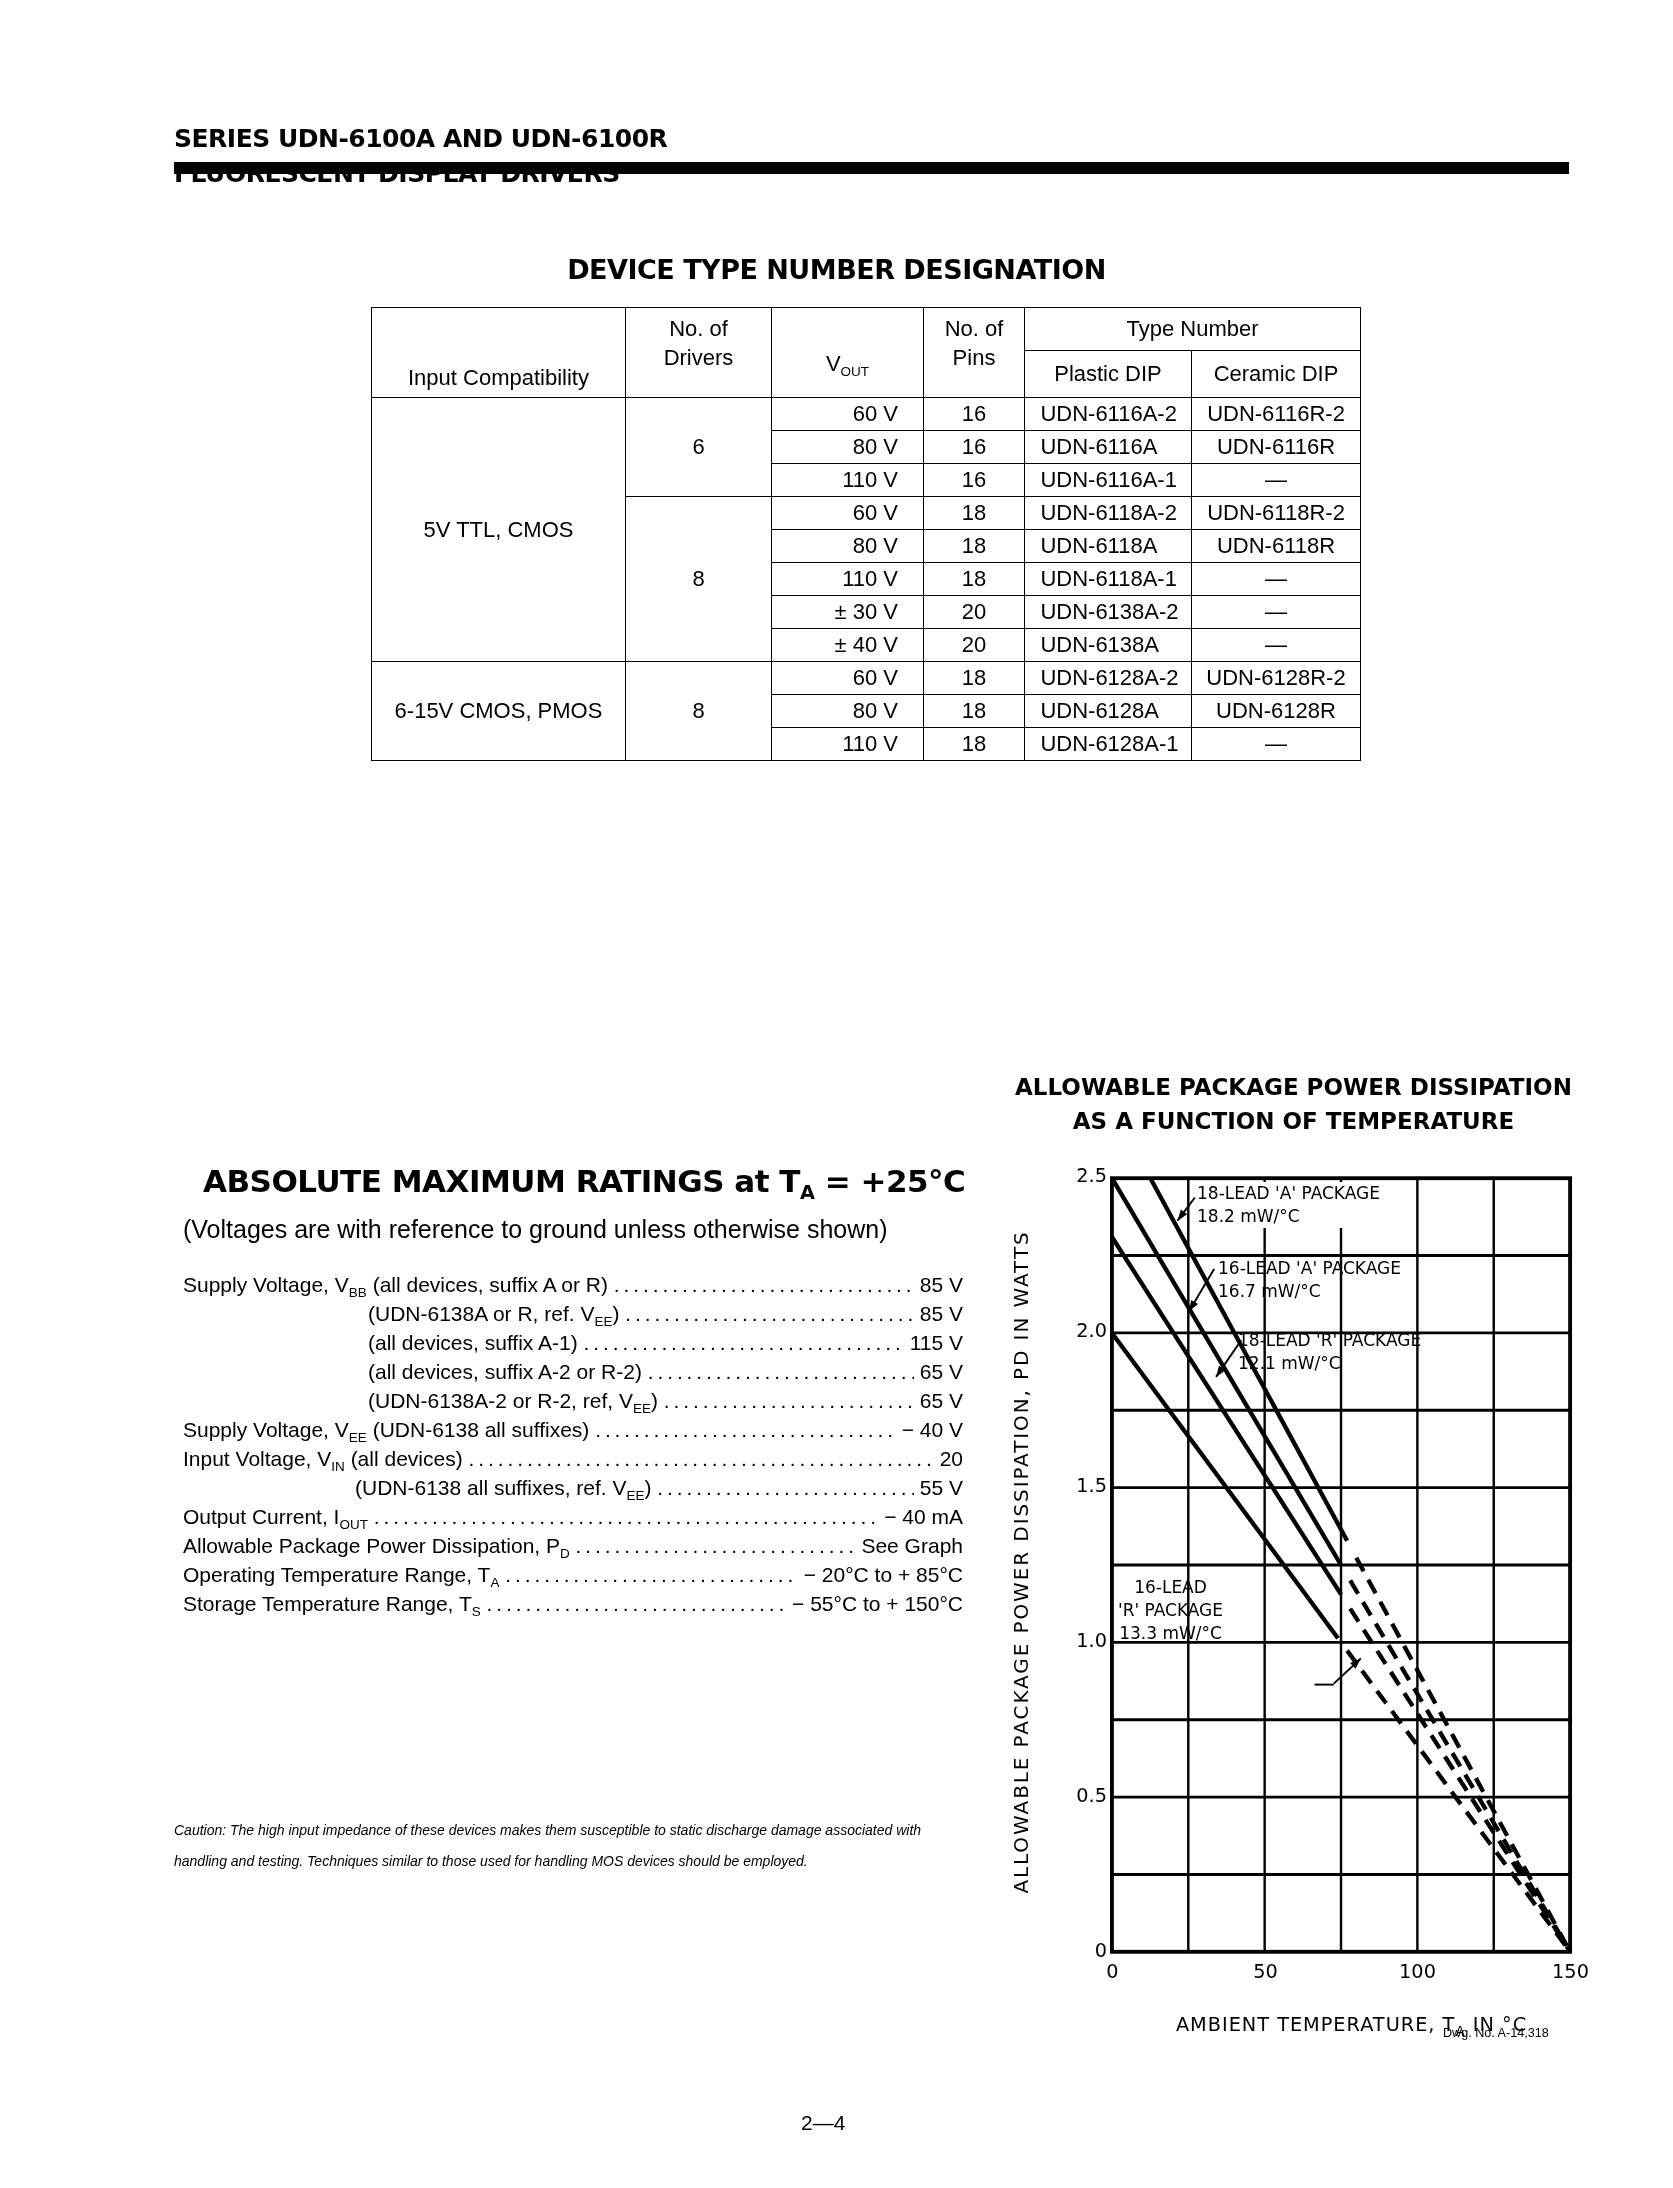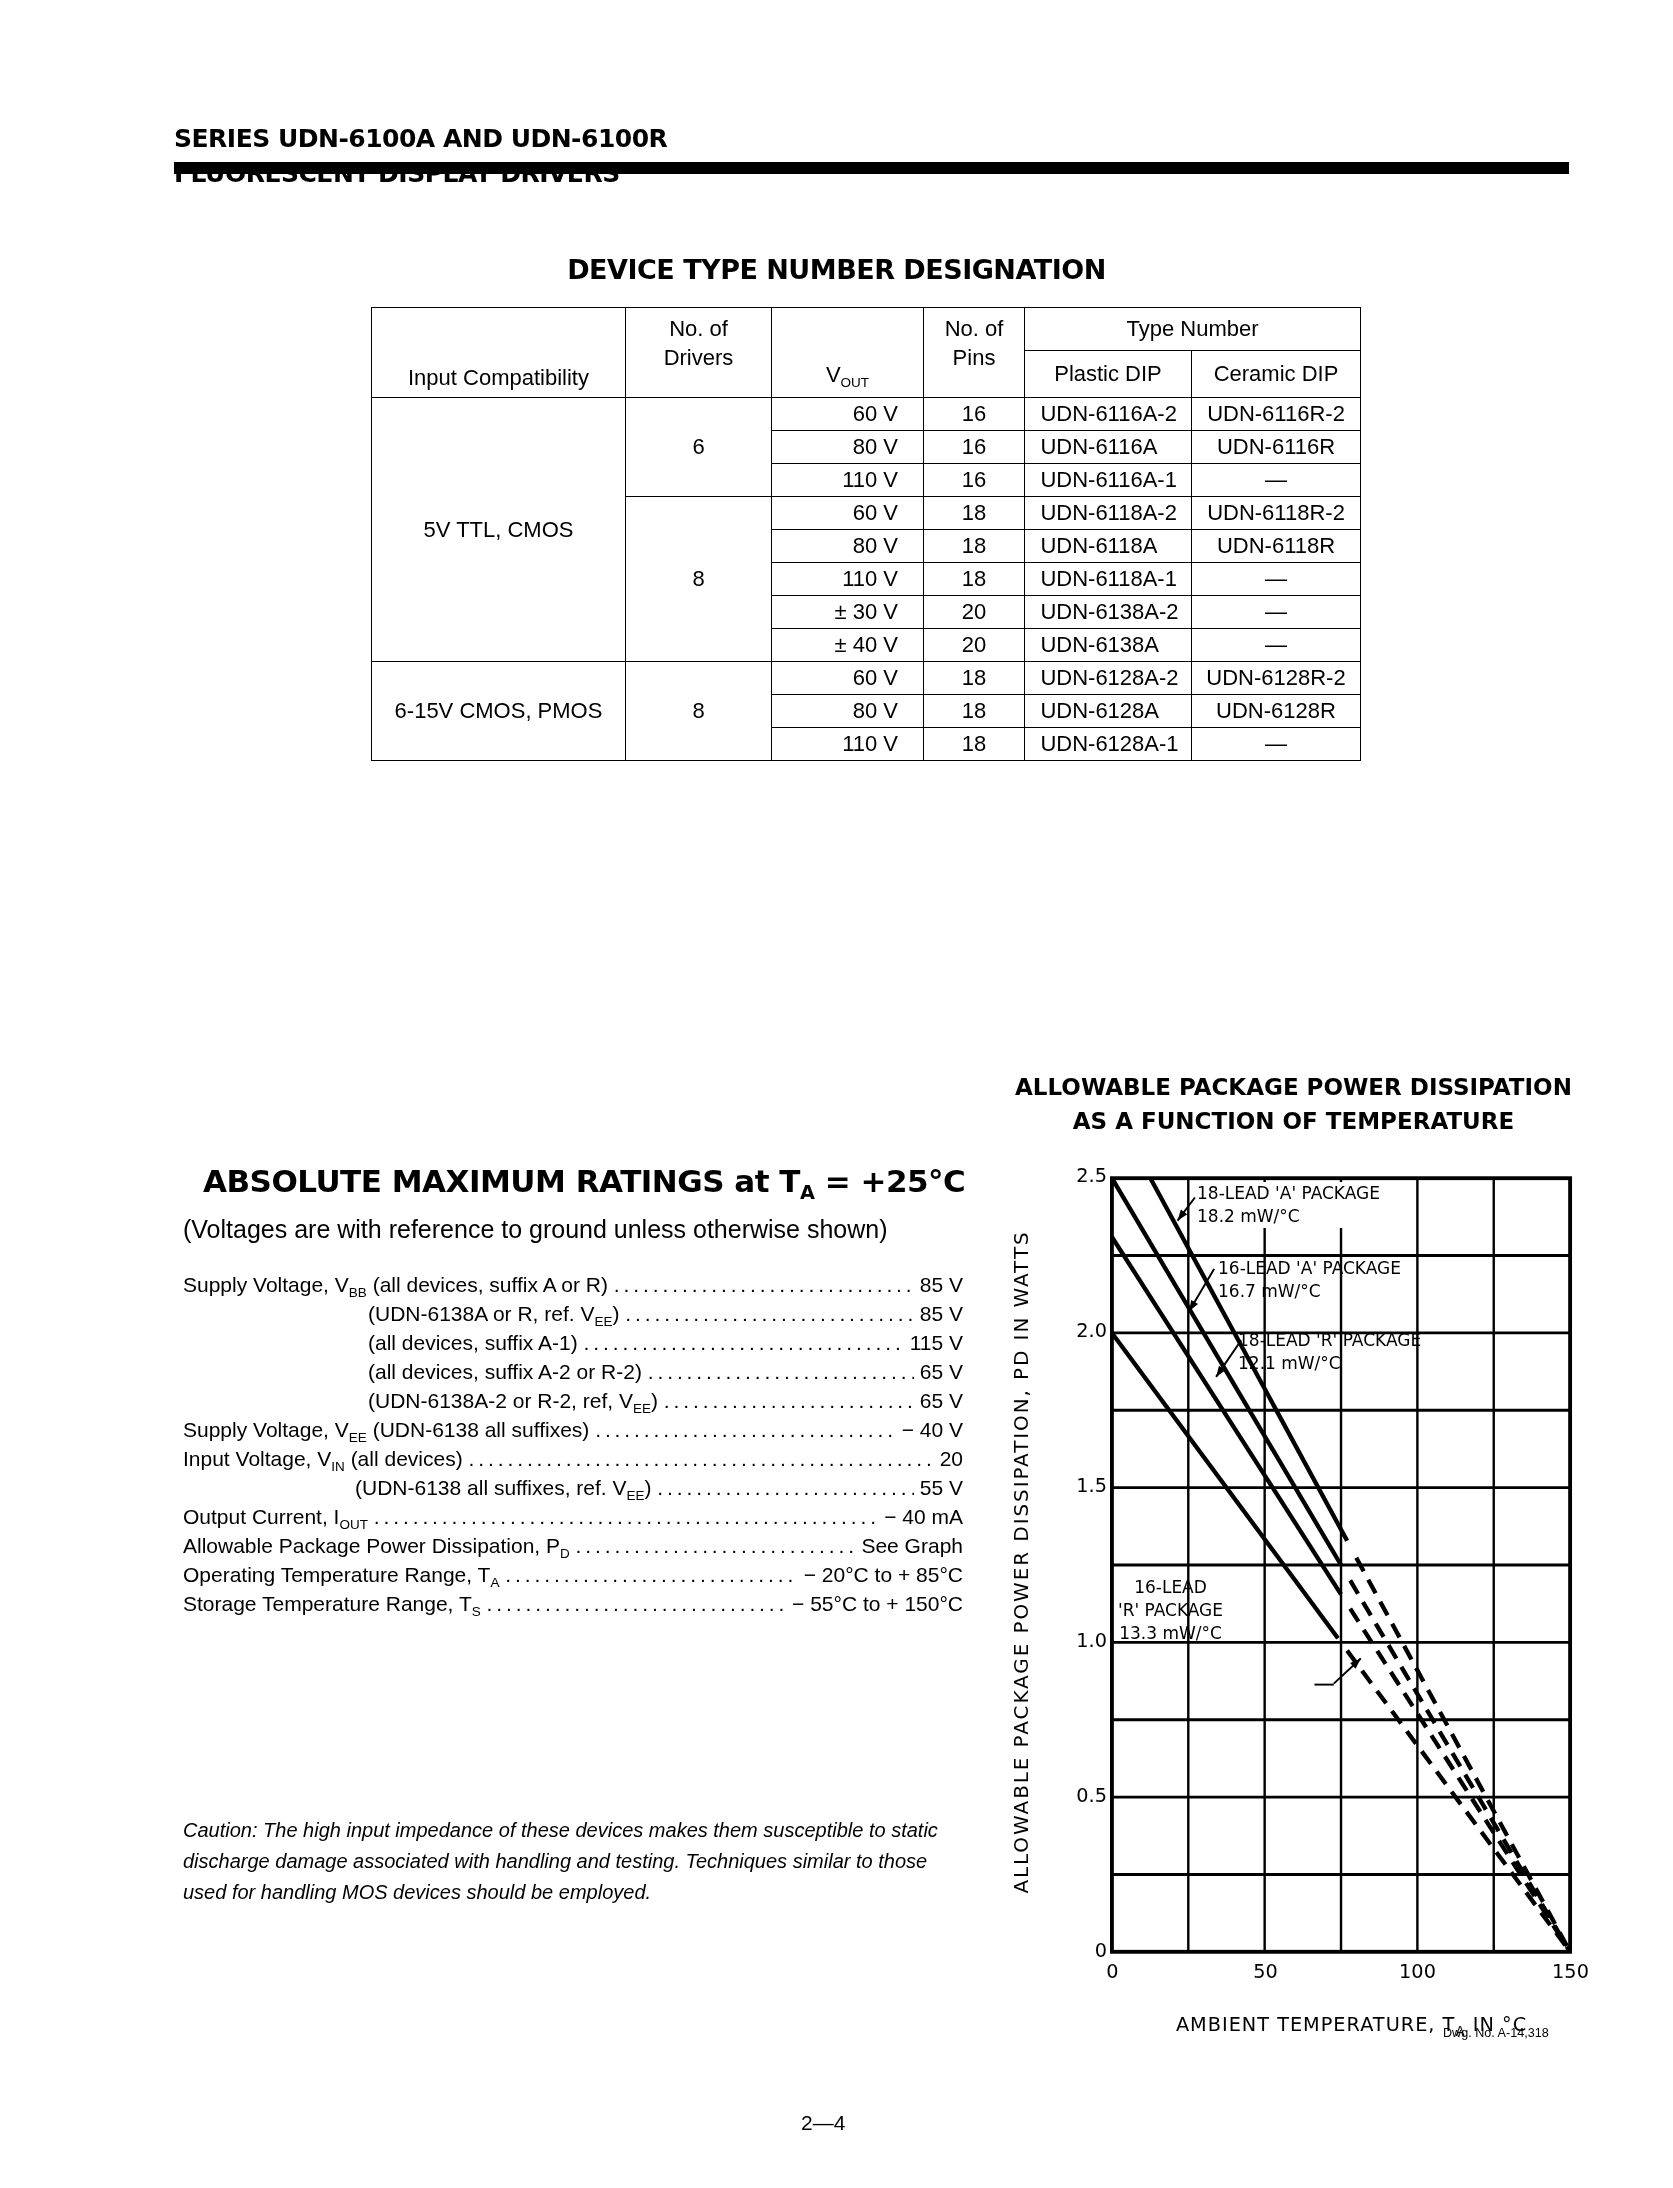--- a/index.html
+++ b/index.html
@@ -18,21 +18,21 @@
   sub { font-size: 13.5px; }
 
   .amr-title { left: 203px; top: 1163px; font-family: "DejaVu Sans", sans-serif; font-weight: bold; font-size: 31px; letter-spacing: -0.5px; }
   .amr-sub { left: 183px; top: 1215px; font-size: 25px; }
   .rows { left: 183px; top: 1273px; width: 780px; font-size: 21px; }
   .row { display: flex; align-items: baseline; height: 29px; white-space: nowrap; }
   .row .lab { flex: 0 0 auto; }
   .row .dots { flex: 1 1 auto; overflow: hidden; letter-spacing: 3.9px; color: #000; margin: 0 5.8px; }
   .row .dots::before { content: "................................................................................................................................"; }
   .row .val { flex: 0 0 auto; text-align: right; }
-  .caution { left: 183px; top: 1815px; width: 792px; font-style: italic; font-size: 20px; line-height: 31px; }
+  .caution { left: 174px; top: 1815px; width: 792px; font-style: italic; font-size: 14px; line-height: 31px; }
 
   .ch-title { left: 1004px; top: 1070px; width: 579px; text-align: center; font-family: "DejaVu Sans", sans-serif; font-weight: bold; font-size: 23px; line-height: 34px; }
   .ylab { left: 1021px; top: 1562px; width: 0; height: 0; }
   .ylab span { position: absolute; transform: translate(-50%, -50%) rotate(-90deg); white-space: nowrap; font-family: "DejaVu Sans", sans-serif; font-size: 20px; letter-spacing: 1.9px; }
   .ytick { font-family: "DejaVu Sans", sans-serif; font-size: 19.3px; width: 58px; text-align: right; }
   .xtick { font-family: "DejaVu Sans", sans-serif; font-size: 19.3px; width: 77px; text-align: center; }
   .xlab { left: 1110px; width: 483px; top: 2013px; text-align: center; font-family: "DejaVu Sans", sans-serif; font-size: 19.3px; letter-spacing: 1px; }
   .dwg { left: 1443px; top: 2026px; font-size: 12.6px; }
   .pgno { left: 801px; top: 2103px; font-size: 21px; margin-top: 8px; }
   .anno { font-family: "DejaVu Sans", sans-serif; font-size: 17px; line-height: 23px; white-space: nowrap; background: #fff; }
@@ -46,21 +46,21 @@
 </div>
 <div class="abs rule"></div>
 
 <div class="abs sec-title">DEVICE TYPE NUMBER DESIGNATION</div>
 
 <table class="dt">
   <tbody>
       <tr>
     <th class="c1" rowspan="2" style="vertical-align:bottom;padding-bottom:5.8px">Input Compatibility</th>
     <th class="c2" rowspan="2" style="vertical-align:top;padding-top:5.8px;line-height:29px"><span>No. of</span><br><span>Drivers</span></th>
-    <th class="c3" rowspan="2" style="vertical-align:bottom;padding-bottom:7px"><span>V</span><sub>OUT</sub></th>
+    <th class="c3" rowspan="2" style="vertical-align:bottom;padding-bottom:18px"><span>V</span><sub>OUT</sub></th>
     <th class="c4" rowspan="2" style="vertical-align:top;padding-top:5.8px;line-height:29px"><span>No. of</span><br><span>Pins</span></th>
     <th colspan="2" style="height:42px">Type Number</th>
   </tr>
   <tr>
     <th class="c5" style="height:46px">Plastic DIP</th>
     <th class="c6" style="height:46px">Ceramic DIP</th>
   </tr>
 
   <tr>
     <td rowspan="8">5V TTL, CMOS</td>

